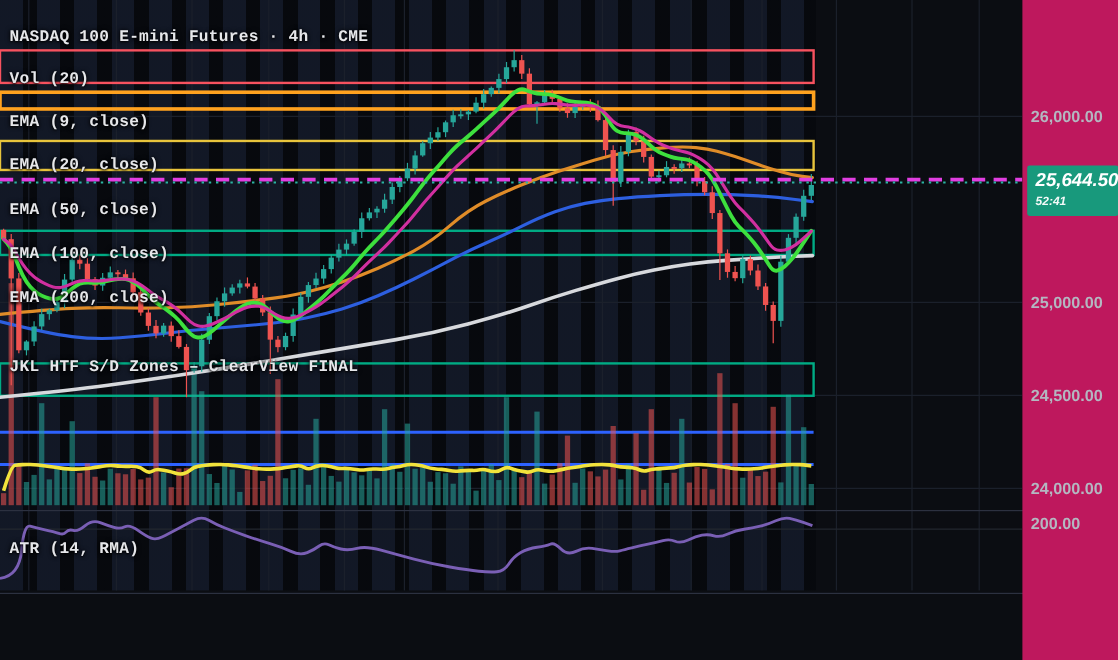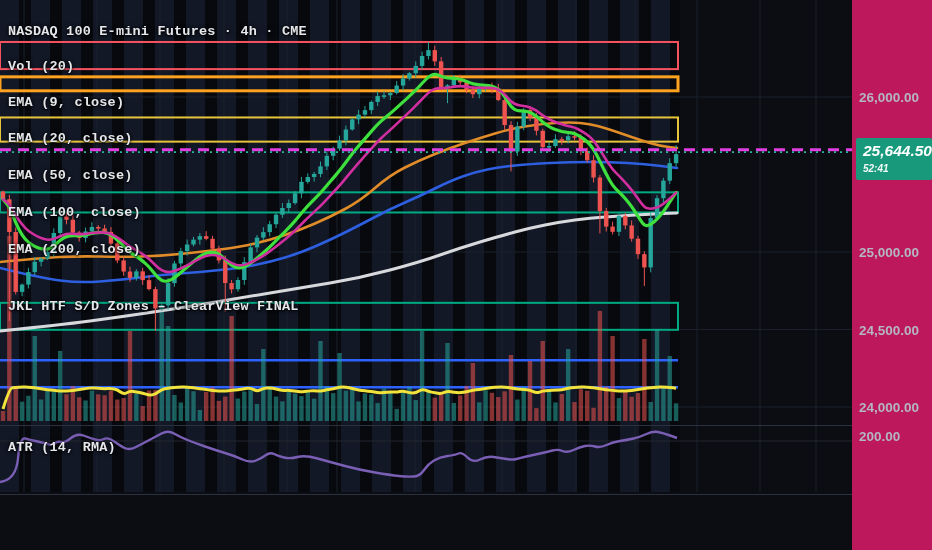--- a/index.html
+++ b/index.html
@@ -392,21 +392,21 @@
 
   <div id="legend">
     <div class="ovl" style="top:24px">NASDAQ 100 E-mini Futures · 4h · CME</div>
   <div class="ovl" style="top: 59px;">Vol (20)</div>
       <div class="ovl" style="top: 95px;">EMA (9, close)</div>
       <div class="ovl" style="top: 131px;">EMA (20, close)</div>
       <div class="ovl" style="top: 168px; text-align: right;">EMA (50, close)</div>
       <div class="ovl" style="top: 205px;">EMA (100, close)</div>
       <div class="ovl" style="top: 242px;">EMA (200, close)</div>
       <div class="ovl" style="top: 279px; margin-top: 20px;">JKL HTF S/D Zones – ClearView FINAL</div>
-      <div class="ovl" style="top: 440px;">ATR (14, RMA)</div>
+      <div class="ovl" style="top: 451px;">ATR (14, RMA)</div>
     </div>
 
   <div id="axis">
       <div class="pxlabel" style="top: 97px;">26,000.00</div>
       <div class="pxlabel" style="top: 252px;">25,000.00</div>
       <div class="pxlabel" style="top: 329.5px;">24,500.00</div>
       <div class="pxlabel" style="top: 407px;">24,000.00</div>
       <div class="pxlabel" style="top: 436px;">200.00</div>
     </div>
 

